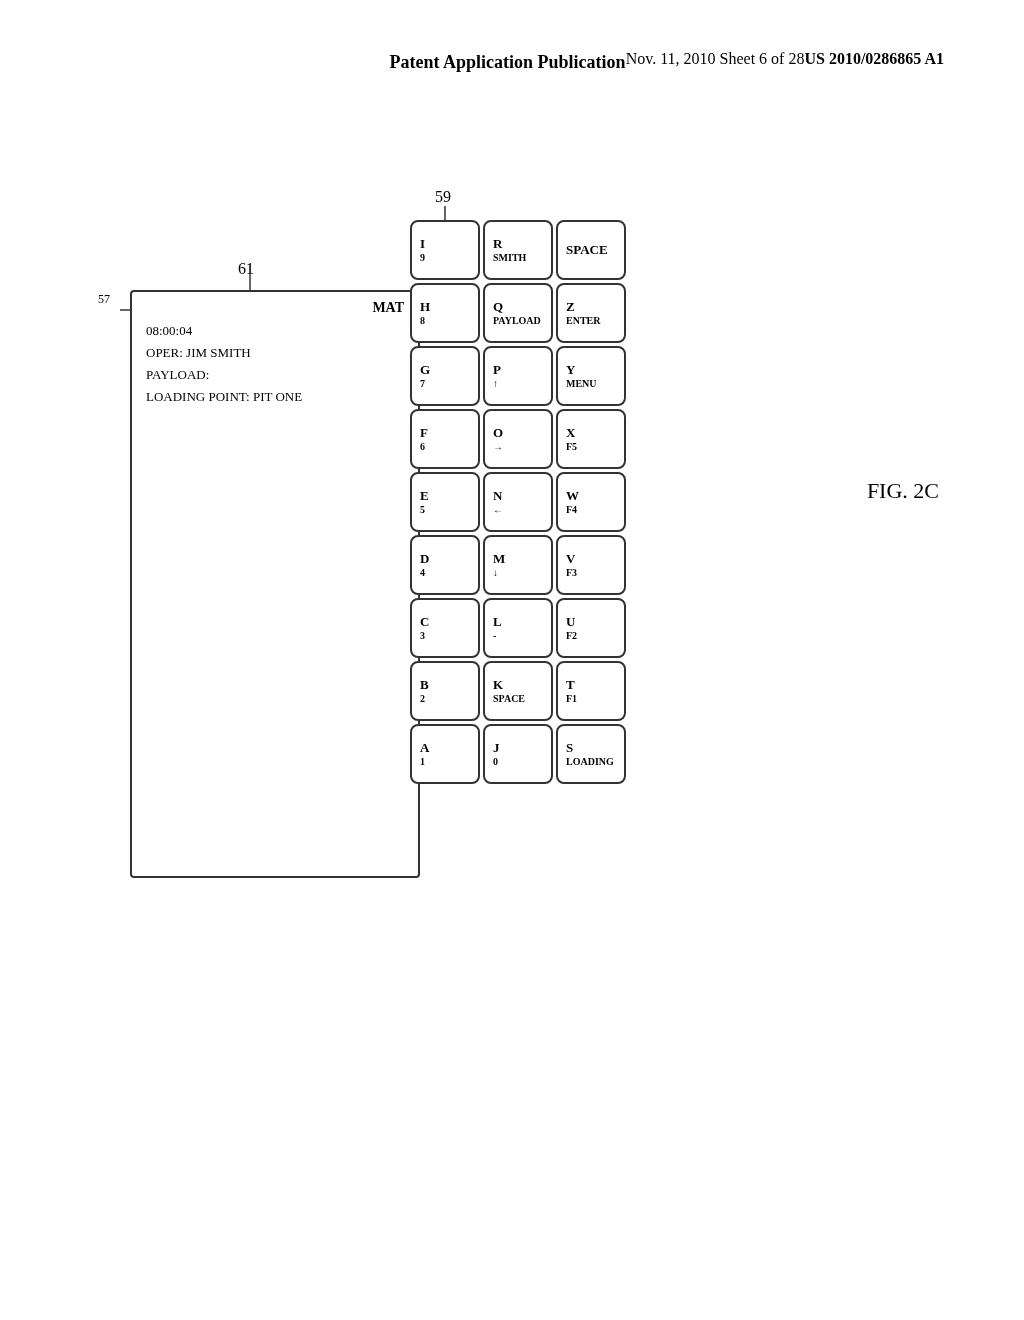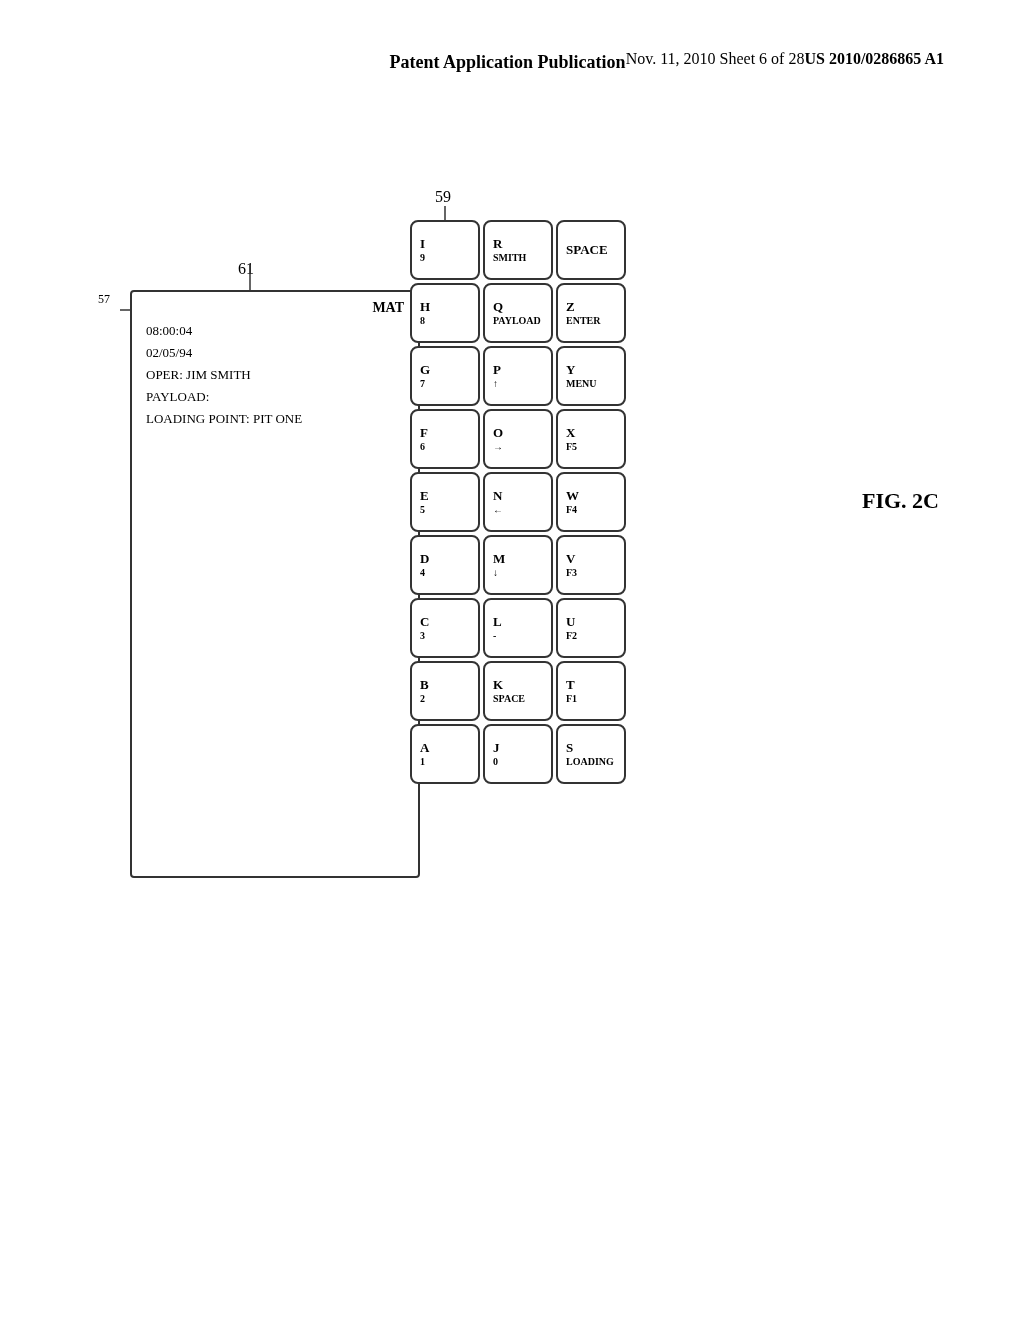--- a/index.html
+++ b/index.html
@@ -105,24 +105,24 @@
     .key-bottom {
       font-size: 10px;
       font-weight: bold;
       align-self: flex-start;
       padding-left: 4px;
     }
 
     
     .fig-label {
       position: absolute;
-      top: 328px;
+      top: 318px;
       right: 5px;
       font-size: 22px;
-      font-weight: bold;
+      font-weight: normal;
       writing-mode: horizontal-tb;
     }
   </style>
 </head>
 <body>
 
 <div class="header">
   <div class="header-left">Patent Application Publication</div>
   <div class="header-center">Nov. 11, 2010    Sheet 6 of 28</div>
   <div class="header-right">US 2010/0286865 A1</div>
@@ -147,21 +147,20 @@
   <div style="position:absolute; top:28px; left:355px; font-size:16px;">59</div>
 
   <svg style="position:absolute; top:28px; left:355px;" width="30" height="50">
     <line x1="10" y1="18" x2="10" y2="48" stroke="#333" stroke-width="1.5"></line>
   </svg>
 
   <div class="display-panel">
     <div class="display-panel-mat">MAT</div>
     <div class="display-panel-content">
       <div>08:00:04</div>
-      <div>02/05/94</div>
       <div>OPER: JIM SMITH</div>
       <div>PAYLOAD:</div>
       <div>LOADING POINT: PIT ONE</div>
     </div>
   </div>
 
   <div class="keyboard-grid">
 
     <div class="key" style="grid-column:1; grid-row:1;">
       <div class="key-top">I</div>

